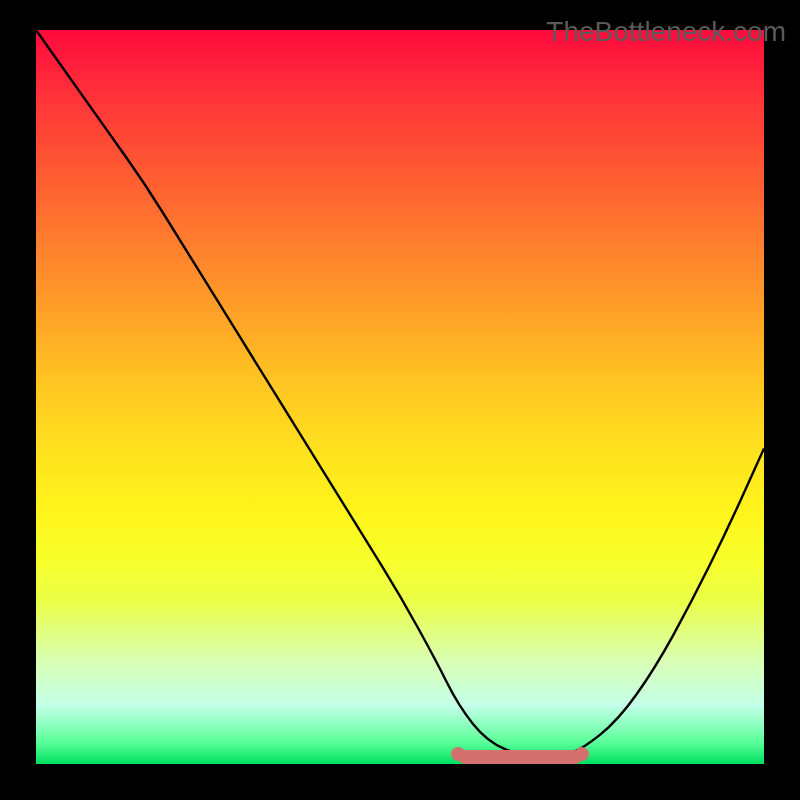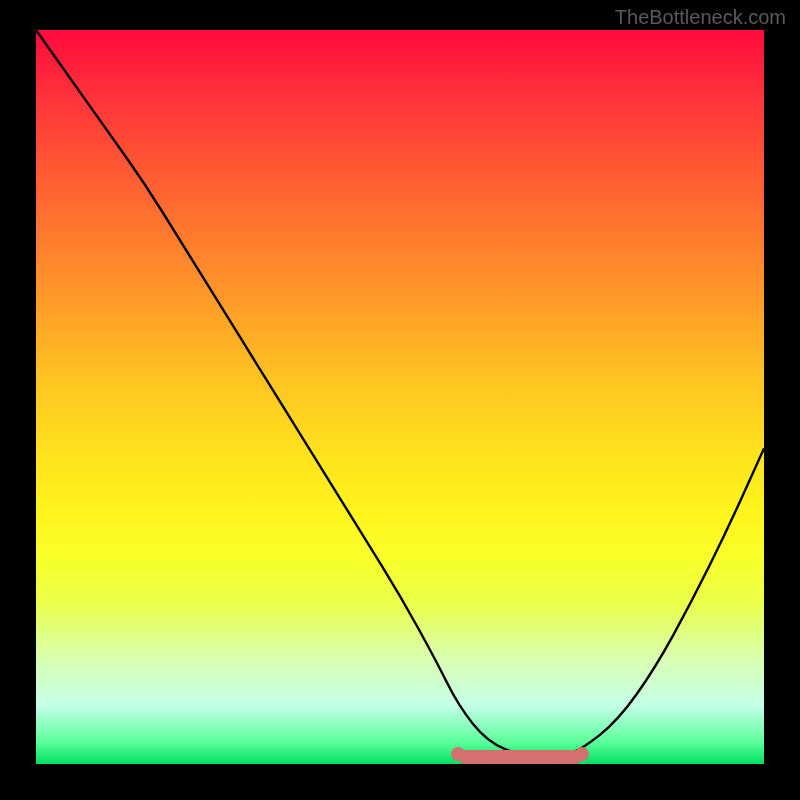--- a/index.html
+++ b/index.html
@@ -6,24 +6,24 @@
     margin: 0;
     padding: 0;
     background: #000;
     width: 800px;
     height: 800px;
     position: relative;
     font-family: Arial, sans-serif;
   }
   .watermark {
     position: absolute;
-    top: 6px;
+    top: 16px;
     right: 14px;
     color: #5a5a5a;
-    font-size: 20px;
+    font-size: 28px;
     font-weight: 500;
     z-index: 10;
   }
   .plot-area {
     position: absolute;
     left: 36px;
     top: 30px;
     width: 728px;
     height: 734px;
     background: linear-gradient(to bottom,

